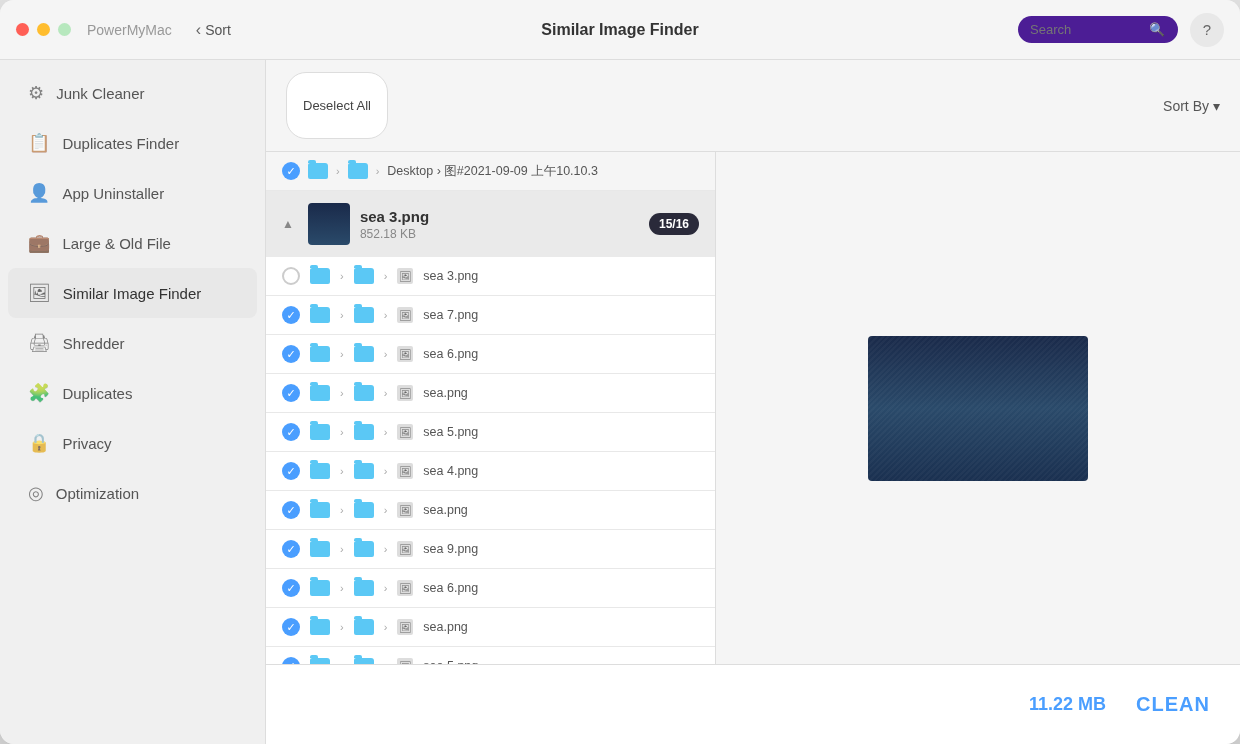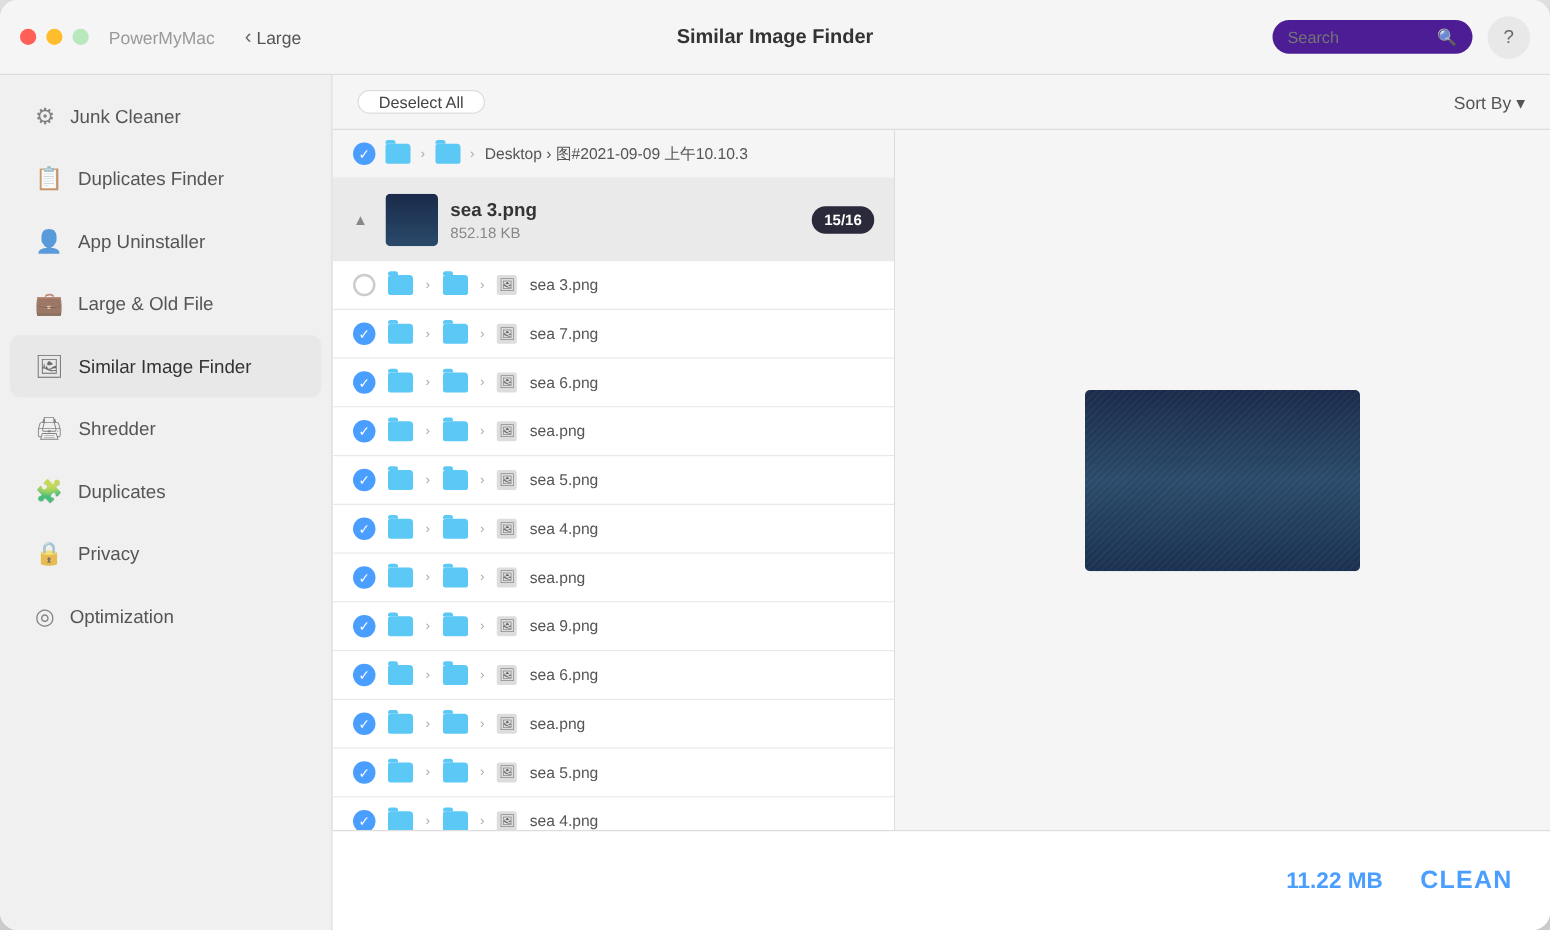--- a/index.html
+++ b/index.html
@@ -164,21 +164,21 @@
     .content-toolbar {
       display: flex;
       align-items: center;
       padding: 12px 20px;
       gap: 16px;
       border-bottom: 1px solid #ddd;
       background: #f5f5f5;
       flex-shrink: 0;
     }
     .deselect-btn {
-      padding: 1px 16px;
+      padding: 25px 16px;
       background: white;
       border: 1px solid #ddd;
       border-radius: 20px;
       font-size: 13px;
       color: #444;
       cursor: pointer;
     }
     .sort-by {
       margin-left: auto;
       display: flex;
@@ -383,21 +383,21 @@
 
   <div class="titlebar" style="position:relative;">
     <div class="traffic-lights">
       <div class="traffic-light tl-red"></div>
       <div class="traffic-light tl-yellow"></div>
       <div class="traffic-light tl-green"></div>
     </div>
     <span class="app-name">PowerMyMac</span>
     <div class="back-btn">
       <span class="back-chevron">‹</span>
-      <span>Large</span>
+      <span>Sort</span>
     </div>
     <span class="title-center">Similar Image Finder</span>
     <div class="titlebar-right">
       <div class="search-box">
         <input type="text" placeholder="Search" style="">
         <span class="search-icon-svg">🔍</span>
       </div>
       <div class="help-btn">
         <span>?</span>
       </div>

